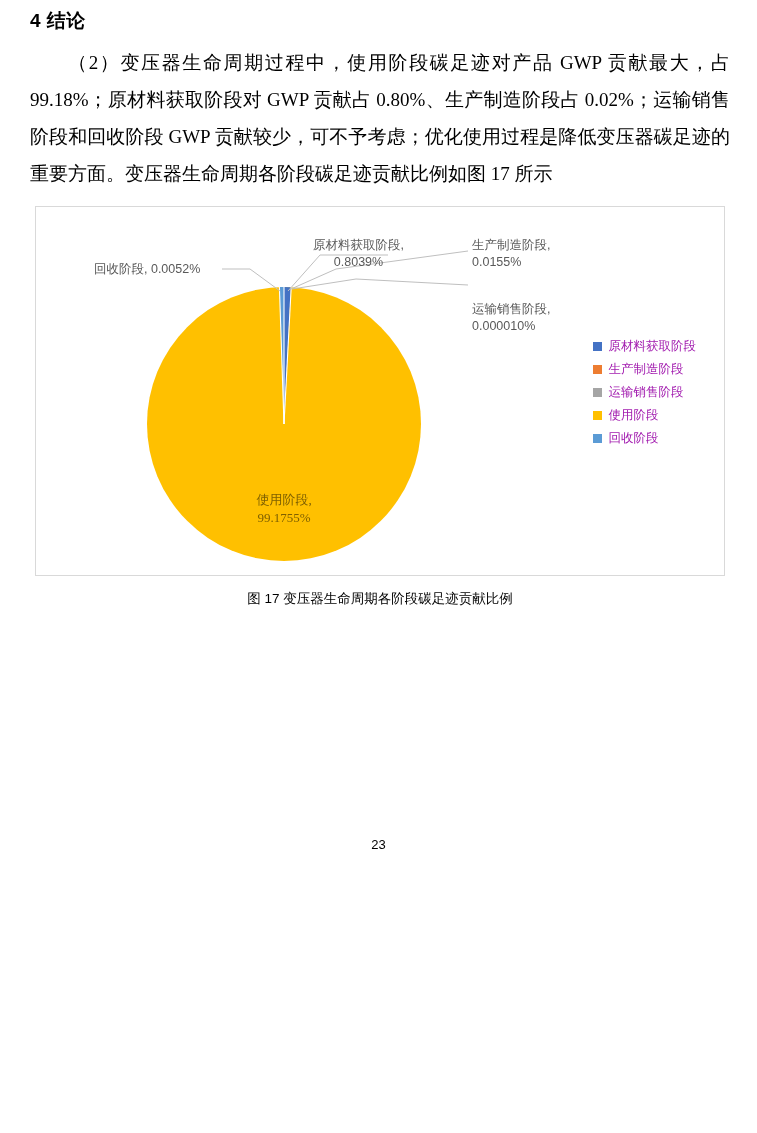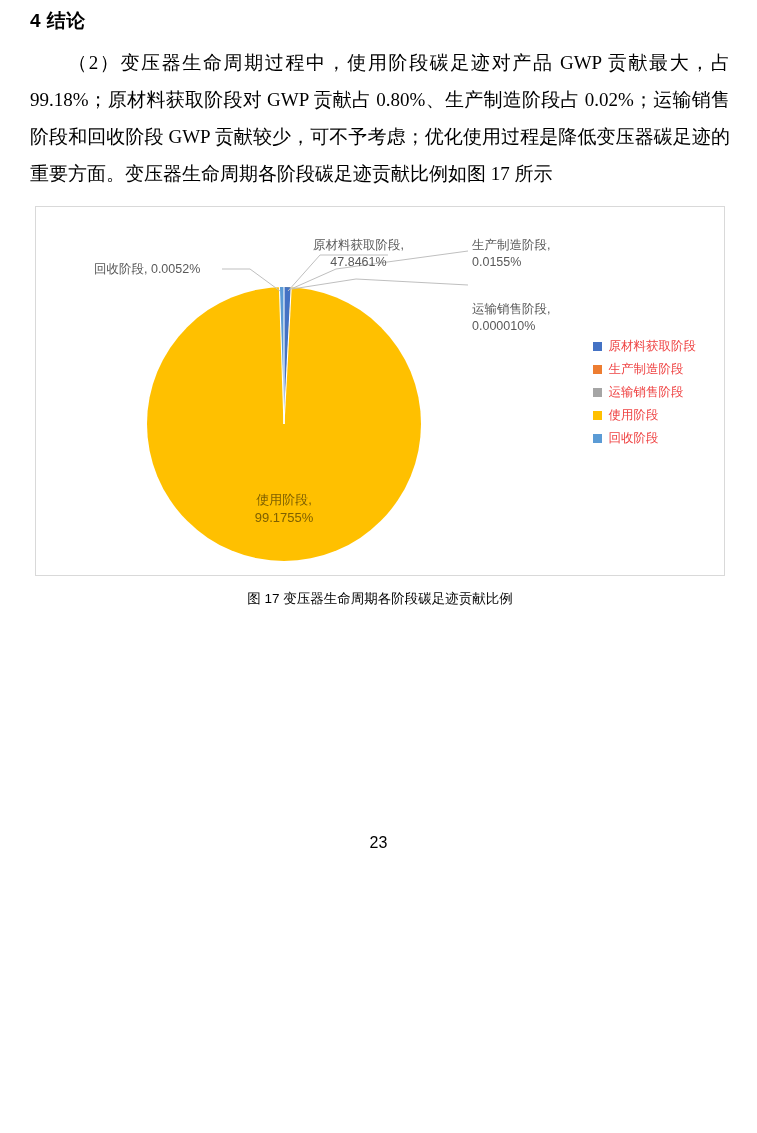--- a/index.html
+++ b/index.html
@@ -58,21 +58,21 @@
     left: 0; top: 0;
     width: 100%;
     height: 100%;
   }
   .legend {
     position: absolute;
     right: 28px;
     top: 128px;
     font-family: "Liberation Sans", sans-serif;
     font-size: 12.5px;
-    color: #ef4444;
+    color: #a21caf;
   }
   .legend-row {
     display: flex;
     align-items: center;
     height: 23px;
   }
   .legend-swatch {
     width: 9px;
     height: 9px;
     margin-right: 7px;
@@ -81,41 +81,41 @@
   .callout {
     position: absolute;
     font-family: "Liberation Sans", sans-serif;
     font-size: 12.5px;
     color: #595959;
     line-height: 1.35;
     white-space: pre-line;
   }
   .slice-label {
     position: absolute;
-    font-family: Liberation Sans, sans-serif;
+    font-family: Liberation Serif, serif;
     font-size: 13px;
     color: #7f6000;
     line-height: 1.35;
     text-align: center;
     white-space: pre-line;
   }
   .fig-caption {
     font-family: "Liberation Sans", sans-serif;
     font-size: 13.5px;
     text-align: center;
     margin: 14px 0 10px 0;
   }
   .page-number {
     position: absolute;
     left: 0;
     right: 0;
     bottom: 18px;
     text-align: center;
     font-family: "Liberation Sans", sans-serif;
-    font-size: 16px;
+    font-size: 13px;
     color: #000;
   }
 </style>
 </head>
 <body>
 
 <div class="page">
   <div class="content">
 
     <h1 class="section-title">4  结论</h1>
@@ -143,21 +143,21 @@
           <line x1="248" y1="217" x2="243.4" y2="80.07" stroke="#ffffff" stroke-width="1.1"></line>
 
           <path d="M252,84 L284,48 L352,48" stroke="#bfbfbf" stroke-width="1" fill="none"></path>
           <path d="M255,82 L300,62 L432,44" stroke="#bfbfbf" stroke-width="1" fill="none"></path>
           <path d="M256,82 L320,72 L432,78" stroke="#bfbfbf" stroke-width="1" fill="none"></path>
           <path d="M244,84 L214,62 L186,62" stroke="#bfbfbf" stroke-width="1" fill="none"></path>
         </svg>
 
         
         <div class="callout" style="left:277px; top:30px; text-align:center;">原材料获取阶段,
-47.8461%</div>
+0.8039%</div>
 
         <div class="callout" style="left:436px; top:30px; text-align:left;">生产制造阶段,
 0.0155%</div>
 
         <div class="callout" style="left:436px; top:62px; text-align:left;margin-top:32px;">运输销售阶段,
 0.000010%</div>
 
         <div class="callout" style="left:58px; top:54px; text-align:center;">回收阶段, 0.0052%</div>
 
         <div class="slice-label" style="left:193px; top:284px; width:110px;">使用阶段,

